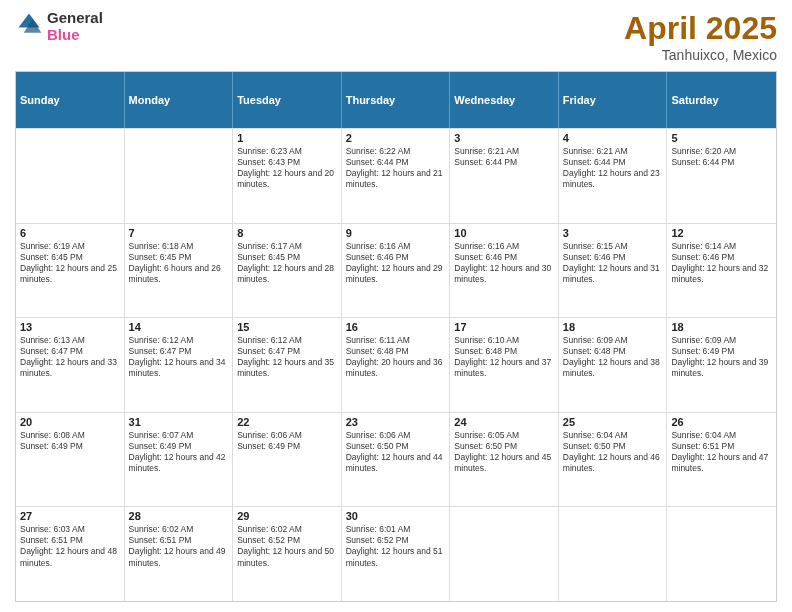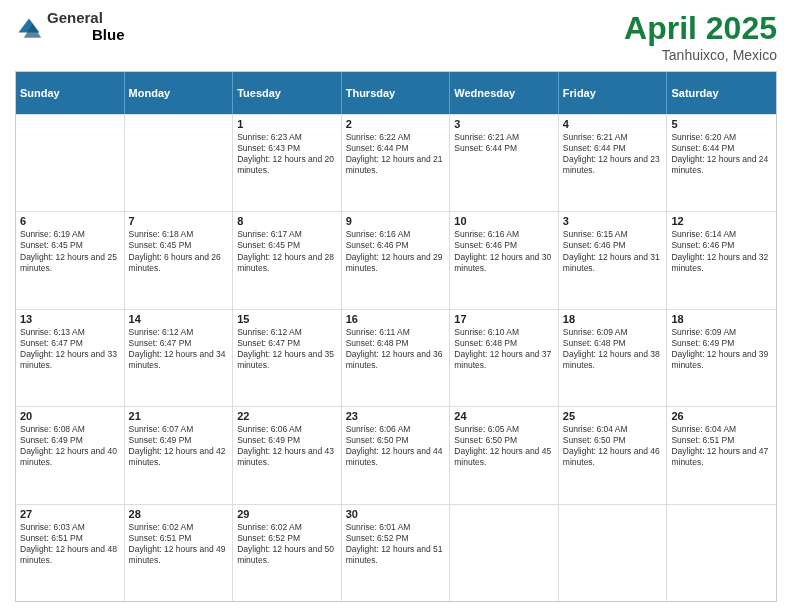--- a/index.html
+++ b/index.html
@@ -18,71 +18,70 @@
       flex-direction: column;
     }
     .header {
       display: flex;
       justify-content: space-between;
       align-items: flex-start;
       margin-bottom: 8px;
     }
     .logo {
       display: flex;
-      align-items: flex-end;
+      align-items: flex-start;
       gap: 4px;
     }
     .logo-text {
       display: flex;
       flex-direction: column;
       line-height: 1.1;
     }
     .logo-general {
       font-size: 15px;
       font-weight: bold;
       color: #333;
     }
     .logo-blue {
       font-size: 15px;
       font-weight: bold;
-      color: #000000;
-      margin-left: 45px;
+      color: #ec4899;
     }
     .logo-icon {
       width: 28px;
       height: 28px;
     }
     .title-block {
       text-align: right;
     }
     .title-month {
       font-size: 32px;
       font-weight: bold;
-      color: #15803d;
+      color: #a16207;
     }
     .title-location {
       font-size: 14px;
       color: #555;
     }
     .calendar {
       flex: 1;
       display: flex;
       flex-direction: column;
       border: 1px solid #ccc;
     }
     .cal-header {
       display: grid;
       grid-template-columns: repeat(7, 1fr);
       background: #2471a3;
     }
     .cal-header-cell {
       color: #fff;
       font-size: 11px;
       font-weight: bold;
-      padding: 15px 4px;
+      padding: 22px 4px;
       text-align: left;
       border-right: 1px solid #5a9fc9;
     }
     .cal-header-cell:last-child { border-right: none; }
     .cal-body {
       flex: 1;
       display: flex;
       flex-direction: column;
     }
     .cal-row {
@@ -166,21 +165,20 @@
           <div class="cal-cell">
             <div class="day-num">4</div>
             <div class="cell-line">Sunrise: 6:21 AM</div>
             <div class="cell-line">Sunset: 6:44 PM</div>
             <div class="cell-line">Daylight: 12 hours and 23 minutes.</div>
           </div>
           <div class="cal-cell">
             <div class="day-num">5</div>
             <div class="cell-line">Sunrise: 6:20 AM</div>
             <div class="cell-line">Sunset: 6:44 PM</div>
-            <div class="cell-line">Daylight: 12 hours and 24 minutes.</div>
           </div>
         </div>
         <div class="cal-row">
           <div class="cal-cell">
             <div class="day-num">6</div>
             <div class="cell-line">Sunrise: 6:19 AM</div>
             <div class="cell-line">Sunset: 6:45 PM</div>
             <div class="cell-line">Daylight: 12 hours and 25 minutes.</div>
           </div>
           <div class="cal-cell">
@@ -236,21 +234,21 @@
           <div class="cal-cell">
             <div class="day-num">15</div>
             <div class="cell-line">Sunrise: 6:12 AM</div>
             <div class="cell-line">Sunset: 6:47 PM</div>
             <div class="cell-line">Daylight: 12 hours and 35 minutes.</div>
           </div>
           <div class="cal-cell">
             <div class="day-num">16</div>
             <div class="cell-line">Sunrise: 6:11 AM</div>
             <div class="cell-line">Sunset: 6:48 PM</div>
-            <div class="cell-line">Daylight: 12 hours and 36 minutes.</div>
+            <div class="cell-line">Daylight: 20 hours and 36 minutes.</div>
           </div>
           <div class="cal-cell">
             <div class="day-num">17</div>
             <div class="cell-line">Sunrise: 6:10 AM</div>
             <div class="cell-line">Sunset: 6:48 PM</div>
             <div class="cell-line">Daylight: 12 hours and 37 minutes.</div>
           </div>
           <div class="cal-cell">
             <div class="day-num">18</div>
             <div class="cell-line">Sunrise: 6:09 AM</div>
@@ -262,33 +260,31 @@
             <div class="cell-line">Sunrise: 6:09 AM</div>
             <div class="cell-line">Sunset: 6:49 PM</div>
             <div class="cell-line">Daylight: 12 hours and 39 minutes.</div>
           </div>
         </div>
         <div class="cal-row">
           <div class="cal-cell">
             <div class="day-num">20</div>
             <div class="cell-line">Sunrise: 6:08 AM</div>
             <div class="cell-line">Sunset: 6:49 PM</div>
-            <div class="cell-line">Daylight: 12 hours and 40 minutes.</div>
-          </div>
-          <div class="cal-cell">
-            <div class="day-num">21</div>
+          </div>
+          <div class="cal-cell">
+            <div class="day-num">31</div>
             <div class="cell-line">Sunrise: 6:07 AM</div>
             <div class="cell-line">Sunset: 6:49 PM</div>
             <div class="cell-line">Daylight: 12 hours and 42 minutes.</div>
           </div>
           <div class="cal-cell">
             <div class="day-num">22</div>
             <div class="cell-line">Sunrise: 6:06 AM</div>
             <div class="cell-line">Sunset: 6:49 PM</div>
-            <div class="cell-line">Daylight: 12 hours and 43 minutes.</div>
           </div>
           <div class="cal-cell">
             <div class="day-num">23</div>
             <div class="cell-line">Sunrise: 6:06 AM</div>
             <div class="cell-line">Sunset: 6:50 PM</div>
             <div class="cell-line">Daylight: 12 hours and 44 minutes.</div>
           </div>
           <div class="cal-cell">
             <div class="day-num">24</div>
             <div class="cell-line">Sunrise: 6:05 AM</div>

